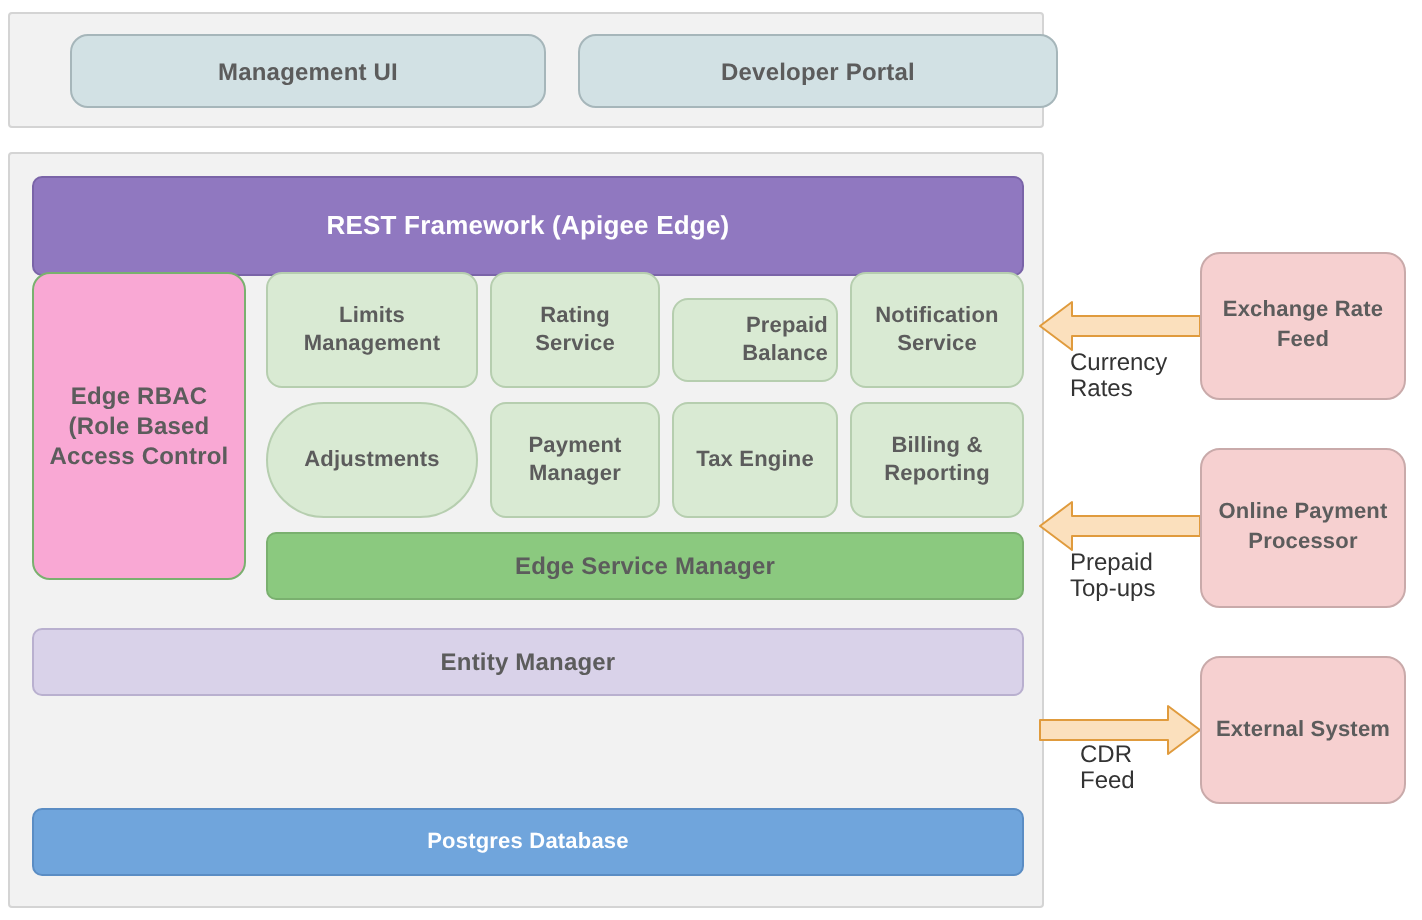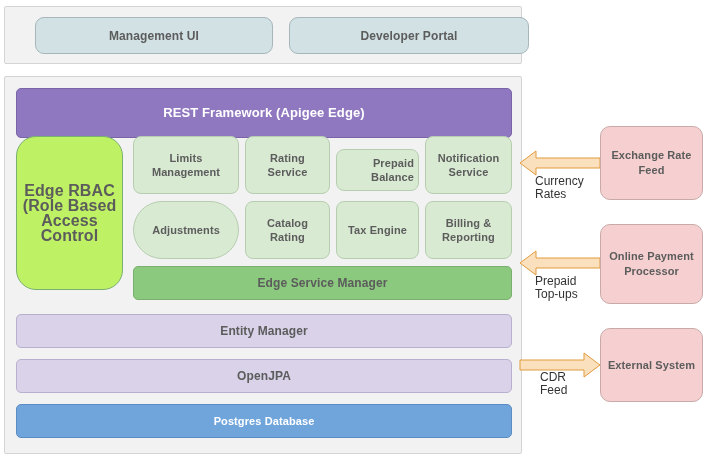--- a/index.html
+++ b/index.html
@@ -54,25 +54,25 @@
     margin-left: 20px;
   }
   .rest-node {
     background: #9078c0;
     border: 1px solid #7a64a8;
     color: #ffffff;
     font-size: 13px;
     border-radius: 5px;
   }
   .rbac-node {
-    background: #bef264;
+    background: #f9a8d4;
     border: 1px solid #7ab06f;
     color: #5c5c5c;
-    border-radius: 20px;
-    font-size: 16px;
+    border-radius: 9px;
+    font-size: 12px;
     line-height: 15px;
   }
   .svc-node {
     background: #d9ead3;
     border: 1px solid #b6ceaf;
     color: #5c5c5c;
     border-radius: 8px;
   }
   .esm-node {
     background: #8bc97f;
@@ -150,40 +150,37 @@
       <span class="lbl">Prepaid Balance</span>
     </div>
     <div class="abs node svc-node" style="left:420px; top:59px; width:87px; height:58px;">
       <span class="lbl">Notification Service</span>
     </div>
 
     <div class="abs node svc-node" style="left:128px; top:124px; width:106px; height:58px;border-radius:29px;">
       <span class="lbl">Adjustments</span>
     </div>
     <div class="abs node svc-node" style="left:240px; top:124px; width:85px; height:58px;">
-      <span class="lbl">Catalog Rating</span>
+      <span class="lbl">Payment Manager</span>
     </div>
     <div class="abs node svc-node" style="left:331px; top:124px; width:83px; height:58px;">
       <span class="lbl">Tax Engine</span>
     </div>
     <div class="abs node svc-node" style="left:420px; top:124px; width:87px; height:58px;">
       <span class="lbl">Billing &amp; Reporting</span>
     </div>
 
     <div class="abs node esm-node" style="left:128px; top:189px; width:379px; height:34px;">
       <span class="lbl">Edge Service Manager</span>
     </div>
 
     <div class="abs node lav-node" style="left:11px; top:237px; width:496px; height:34px;">
       <span class="lbl">Entity Manager</span>
     </div>
 
-    <div class="abs node lav-node" style="left:11px; top:282px; width:496px; height:34px;">
-      <span class="lbl">OpenJPA</span>
-    </div>
 
     <div class="abs node db-node" style="left:11px; top:327px; width:496px; height:34px;">
       <span class="lbl">Postgres Database</span>
     </div>
   </div>
 
   <svg class="arrow" style="left:519px; top:148px;" width="82" height="30" viewBox="0 0 82 30">
     <polygon points="1,15 17,3 17,10 81,10 81,20 17,20 17,27" fill="#fbe0bd" stroke="#e09b3d" stroke-width="1" stroke-linejoin="round"></polygon>
   </svg>
   <div class="arrow-label" style="left:535px; top:175px; width:70px;">Currency

